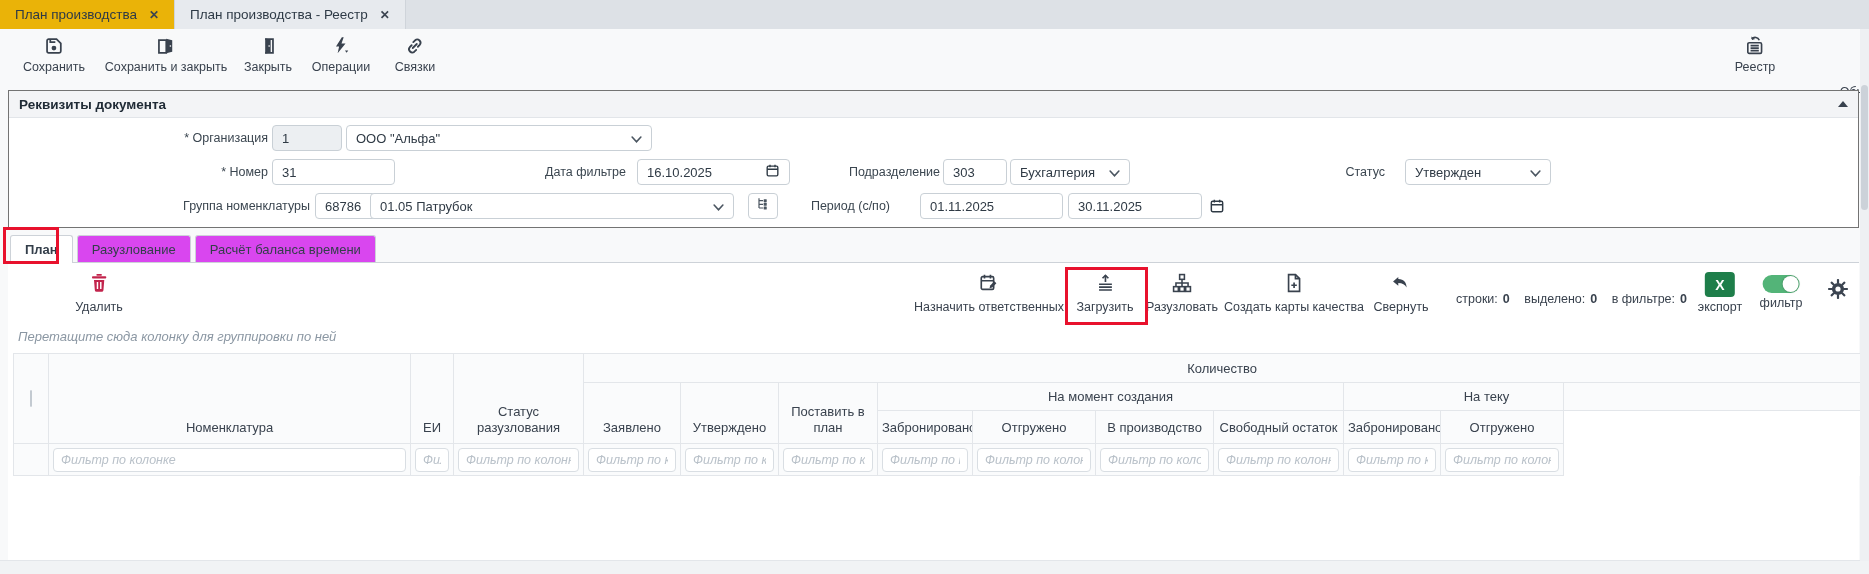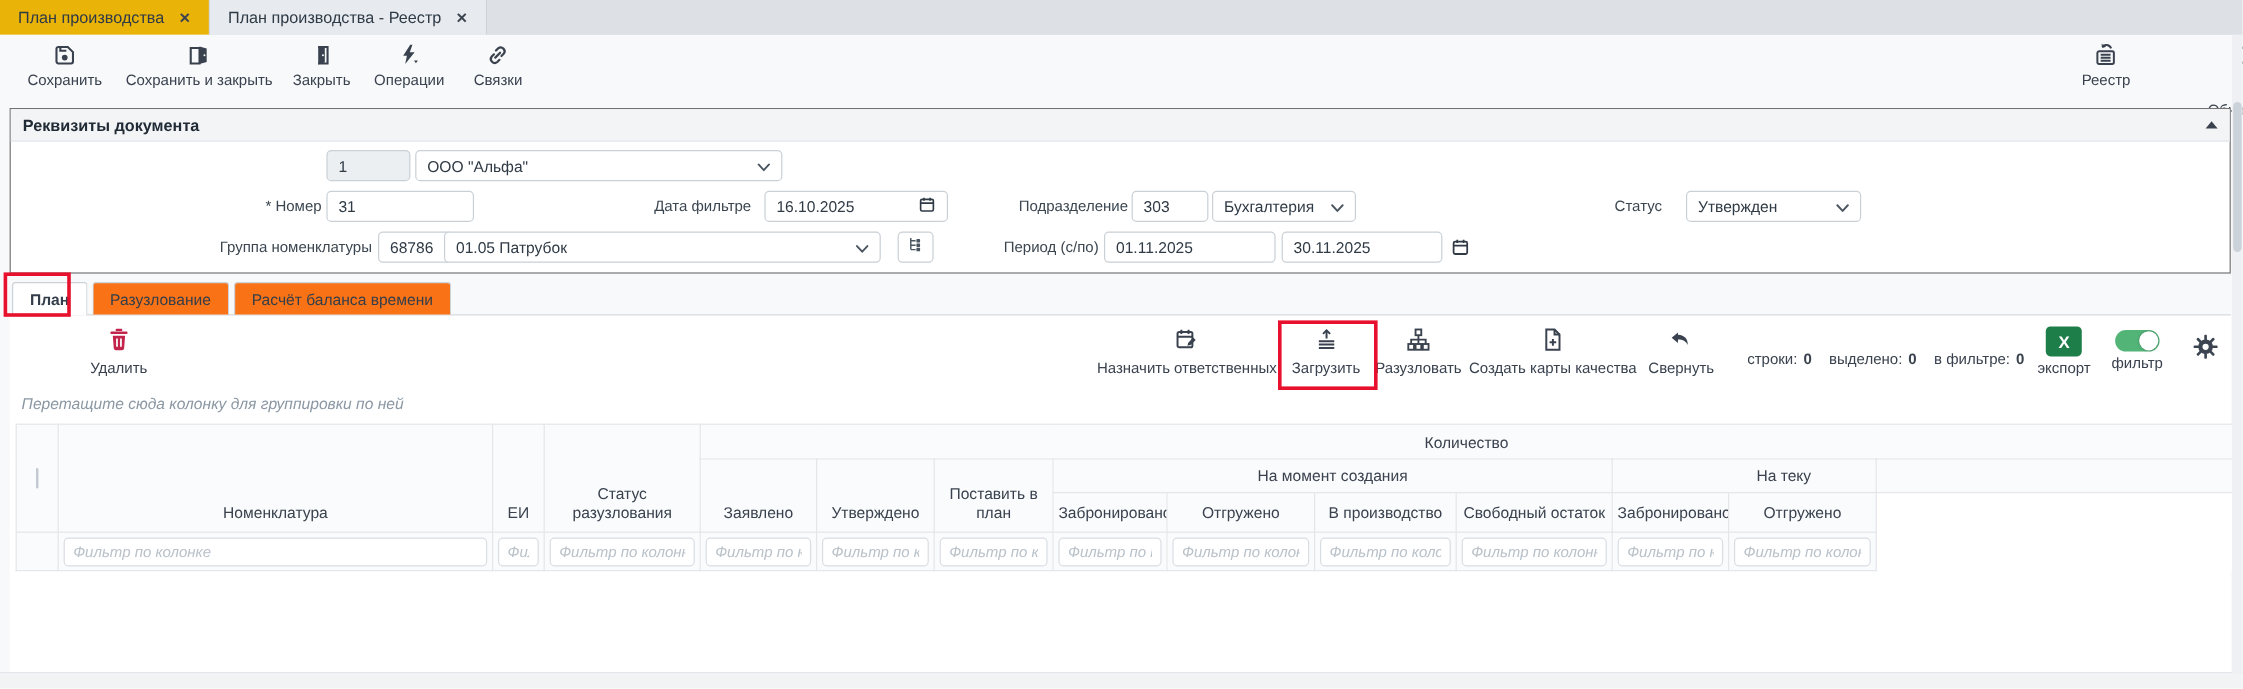--- a/index.html
+++ b/index.html
@@ -27,21 +27,21 @@
   .f-box.disabled{background:#eceff2;}
   .f-box .chev{margin-left:auto;}
   .f-box .cal{margin-left:auto;}
   .tool-box{position:absolute;height:26px;width:30px;box-sizing:border-box;border:1px solid #c9d0d6;border-radius:4px;background:#fff;
             display:flex;align-items:center;justify-content:center;cursor:pointer;}
   .cal-solo{position:absolute;cursor:pointer;}
   
   .detail-tabs{position:absolute;left:8px;top:235px;width:1851px;height:28px;display:flex;align-items:flex-end;gap:4px;
                border-bottom:1px solid #cdd2d8;box-sizing:border-box;}
   .d-tab{height:27px;box-sizing:border-box;display:flex;align-items:center;padding:0 14px;font-size:13px;color:#333e4a;
-         background:#f97316;border:1px solid #cdd2d8;border-bottom:none;border-radius:3px 3px 0 0;cursor:pointer;}
+         background:#d946ef;border:1px solid #cdd2d8;border-bottom:none;border-radius:3px 3px 0 0;cursor:pointer;}
   .d-tab.active{background:#fff;font-weight:bold;margin-bottom:-1px;height:28px;}
   .d-tab:first-child{margin-left:2px;}
   
   .grid-panel{position:absolute;left:8px;top:263px;width:1851px;bottom:13px;background:#fff;}
   .gt-item{position:absolute;top:9px;transform:translateX(-50%);display:flex;flex-direction:column;align-items:center;gap:3px;
            font-size:12.5px;color:#39424e;white-space:nowrap;cursor:pointer;}
   .gt-counters{position:absolute;left:1448px;top:29px;font-size:12.5px;color:#39424e;white-space:nowrap;}
   .cnt-val{font-weight:bold;margin:0 11px 0 5px;}
   .cnt-val:last-child{margin-right:0;}
   .export-btn{width:30px;height:25px;background:#1e7e4a;border-radius:4px;color:#fff;font-weight:bold;font-size:14px;
@@ -163,20 +163,21 @@
     </div>
   </div>
 
   <div class="doc-panel">
     <div class="doc-head">
       <span>Реквизиты документа</span>
       <span class="caret-up"></span>
     </div>
     <div class="doc-body">
 
+      <div class="f-label" style="left:60px;top:7px;width:199px;">* Организация</div>
       <div class="f-box disabled" style="left:263px;top:7px;width:70px;">1</div>
       <div class="f-box" style="left:337px;top:7px;width:306px;">
         <span>ООО "Альфа"</span>
         <span class="chev"><svg width="11" height="7" viewBox="0 0 12 8">
               <path d="M1 1.2 6 6.6 11 1.2" stroke="#4a5560" stroke-width="1.8" fill="none" stroke-linecap="round"></path>
             </svg></span>
       </div>
 
       <div class="f-label" style="left:100px;top:41px;width:159px;">* Номер</div>
       <div class="f-box" style="left:263px;top:41px;width:123px;">31</div>
@@ -220,21 +221,21 @@
                 <path d="M6 3.5v14.5"></path>
                 <path d="M6 7h6M6 12.5h6M6 18h6"></path>
               </g>
               <g fill="#4a5560">
                 <rect x="13" y="4.8" width="4.6" height="4.4" rx="0.8"></rect>
                 <rect x="13" y="10.3" width="4.6" height="4.4" rx="0.8"></rect>
                 <rect x="13" y="15.8" width="4.6" height="4.4" rx="0.8"></rect>
               </g>
             </svg></span>
       </div>
-      <div class="f-label" style="left:802px;top:75px;width:130px;text-align:center;">Период (с/по)</div>
+      <div class="f-label" style="left:751px;top:75px;width:130px;">Период (с/по)</div>
       <div class="f-box" style="left:911px;top:75px;width:143px;">01.11.2025</div>
       <div class="f-box" style="left:1059px;top:75px;width:134px;">30.11.2025</div>
       <div class="cal-solo" style="left:1200px;top:80px;"><svg width="16" height="16" viewBox="0 0 24 24">
             <g stroke="#2f3a45" stroke-width="2.2" fill="none">
               <rect x="3.5" y="5" width="17" height="15.5" rx="2"></rect>
               <path d="M8 2.8v4M16 2.8v4M3.5 10h17"></path>
             </g>
           </svg></div>
     </div>
   </div>

